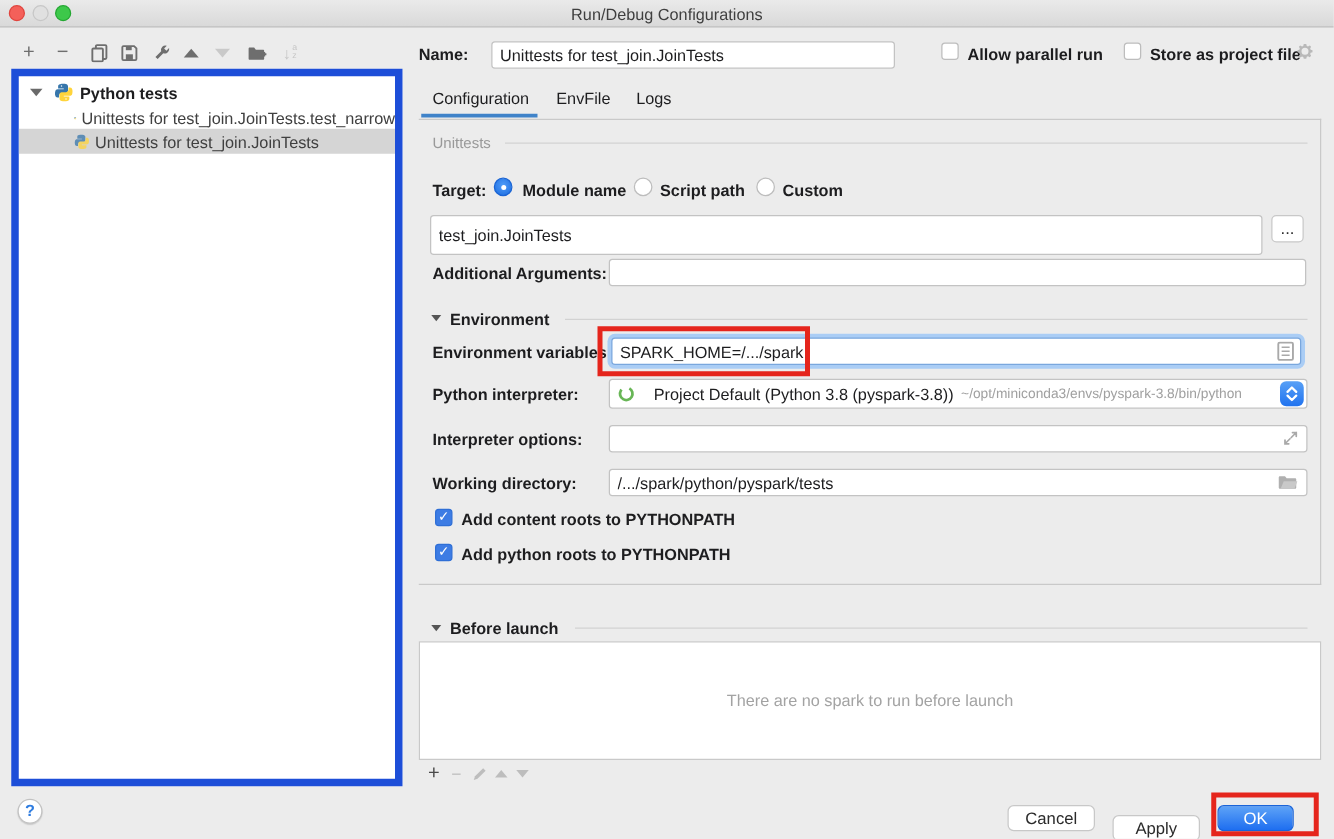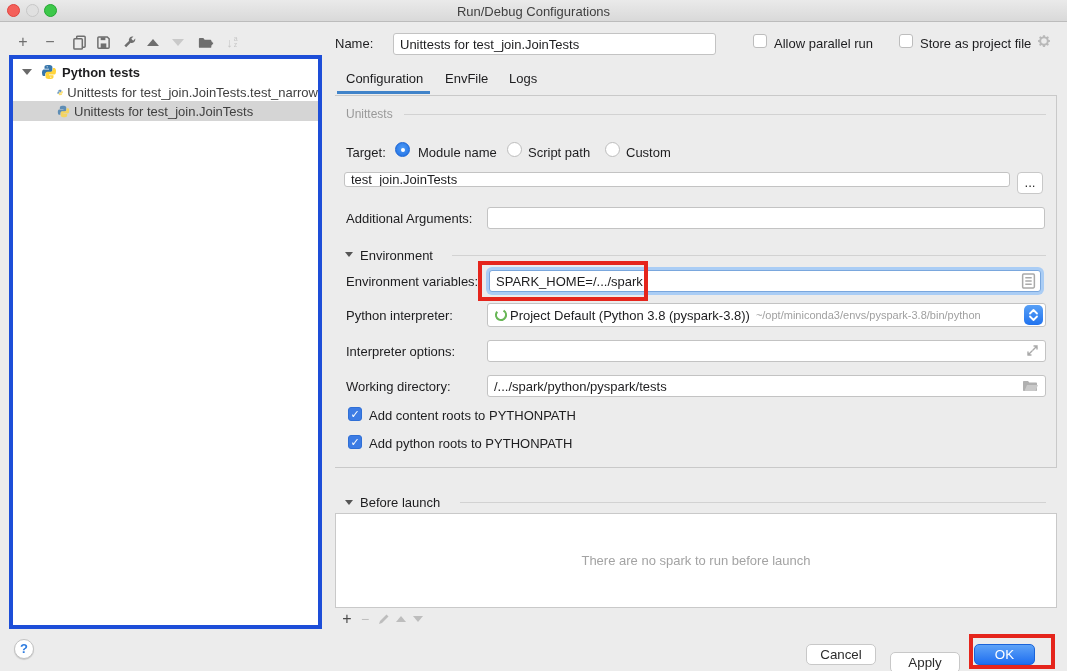--- a/index.html
+++ b/index.html
@@ -16,31 +16,31 @@
   .title-text { left:0; right:0; top:4px; text-align:center; color:#3f3f3f; }
 
   
   .tb-icon { width:18px; height:18px; top:33px; display:flex; align-items:center; justify-content:center; color:#6e6e6e; font-size:16px; }
   .tb-icon.disabled { color:#c6c6c6; }
   .tri-up { width:0; height:0; border-left:6px solid transparent; border-right:6px solid transparent; border-bottom:7px solid #6e6e6e; }
   .tri-down { width:0; height:0; border-left:6px solid transparent; border-right:6px solid transparent; border-top:7px solid #c9c9c9; }
   .sort-col { display:flex; flex-direction:column; font-size:7px; line-height:6px; color:#c6c6c6; margin-left:1px; }
 
   
-  .tree-panel { left:9px; top:55px; width:313px; height:574px; background:#fff; border:4px solid #1d4ed8; overflow:hidden; }
+  .tree-panel { left:9px; top:55px; width:313px; height:574px; background:#fff; border:6px solid #1d4ed8; overflow:hidden; }
   .tree-row { position:absolute; left:0; width:100%; height:20px; display:flex; align-items:center; white-space:nowrap; overflow:hidden; }
   .tree-row.selected { background:#d5d5d5; }
   .caret-open { width:0; height:0; border-left:5px solid transparent; border-right:5px solid transparent; border-top:6px solid #6a6a6a; }
   .caret-closed { width:0; height:0; border-top:5px solid transparent; border-bottom:5px solid transparent; border-left:6px solid #9a9a9a; }
   .bold { font-weight:bold; }
 
   
   .field { background:#fff; border:1px solid #c3c3c3; border-radius:3px; font-size:13px; color:#1d1d1f; padding:0 6px; font-family:"Liberation Sans","DejaVu Sans",sans-serif; }
   input.field { outline:none; }
-  .label { white-space:nowrap; }
+  .label { white-space:nowrap;font-weight:bold; }
   .gray-label { color:#999; font-size:12px; }
   .hline { height:1px; background:#d2d2d2; }
   .checkbox { width:14px; height:14px; border:1px solid #bdbdbd; border-radius:3px; background:#fff; }
   .checkbox.checked { background:#3d7ce4; border-color:#2f6fd6; color:#fff; font-size:11px; line-height:13px; text-align:center; }
   .radio { width:15px; height:15px; border-radius:50%; }
   .radio.off { background:#fff; border:1px solid #bdbdbd; }
   .radio.on { background:radial-gradient(circle at 50% 40%, #4f9cf8, #1a6be0); border:1px solid #1a64d4; }
   .radio.on::after { content:""; position:absolute; left:5px; top:5px; width:4px; height:4px; border-radius:50%; background:#fff; }
   .tab { top:71px; height:20px; color:#1d1d1f; }
   .tab-underline { top:91px; height:3px; background:#4083c9; }
@@ -161,21 +161,21 @@
 <div class="abs hline" style="left:404px;top:114px;width:642px"></div>
 
 <span class="abs label" style="left:346px;top:145px">Target:</span>
 <span class="abs radio on" style="left:395px;top:142px"></span>
 <span class="abs label" style="left:418px;top:145px">Module name</span>
 <span class="abs radio off" style="left:507px;top:142px"></span>
 <span class="abs label" style="left:528px;top:145px">Script path</span>
 <span class="abs radio off" style="left:605px;top:142px"></span>
 <span class="abs label" style="left:626px;top:145px">Custom</span>
 
-<input class="abs field" style="left: 344px; top: 172px; width: 666px; height: 15px;" value="test_join.JoinTests">
+<input class="abs field" style="left: 344px; top: 172px; width: 666px; height: 32px;" value="test_join.JoinTests">
 <button class="abs btn" style="left:1017px;top:172px;width:26px;height:22px;border-radius:4px;line-height:10px">...</button>
 
 <span class="abs label" style="left:346px;top:211px">Additional Arguments:</span>
 <input class="abs field" style="left: 487px; top: 207px; width: 558px; height: 22px;" value="">
 
 <span class="abs section-caret" style="left:345px;top:252px"></span>
 <span class="abs label" style="left:360px;top:248px">Environment</span>
 <div class="abs hline" style="left:452px;top:255px;width:594px"></div>
 
 <span class="abs label" style="left:346px;top:274px">Environment variables:</span>
@@ -185,21 +185,21 @@
       <rect x="1.5" y="1" width="11" height="13" rx="1" fill="#fff" stroke="#a9a9a9" stroke-width="1.4"></rect>
       <path d="M4 4.5h6M4 7.5h6M4 10.5h6" stroke="#a9a9a9" stroke-width="1.3"></path>
     </svg>
 </span>
 
 <span class="abs label" style="left:346px;top:308px">Python interpreter:</span>
 <div class="abs field" style="left:487px;top:303px;width:559px;height:24px;display:flex;align-items:center;overflow:hidden">
   <svg width="14" height="14" viewBox="0 0 14 14" style="flex:none">
       <circle cx="7" cy="7" r="5" fill="none" stroke="#68b656" stroke-width="2.2" stroke-dasharray="24 7" transform="rotate(-60 7 7)"></circle>
     </svg>
-  <span style="margin-left:2px;white-space:nowrap">Project Default (Python 3.8 (pyspark-3.8))</span>
+  <span style="margin-left:15px;white-space:nowrap">Project Default (Python 3.8 (pyspark-3.8))</span>
   <span class="gray-path" style="margin-left:6px;white-space:nowrap">~/opt/miniconda3/envs/pyspark-3.8/bin/python</span>
 </div>
 <span class="abs spinner" style="left:1024px;top:305px">
   <svg width="11" height="14" viewBox="0 0 11 14">
       <path d="M2 5.5 5.5 2 9 5.5" fill="none" stroke="#fff" stroke-width="1.8" stroke-linecap="round" stroke-linejoin="round"></path>
       <path d="M2 8.5 5.5 12 9 8.5" fill="none" stroke="#fff" stroke-width="1.8" stroke-linecap="round" stroke-linejoin="round"></path>
     </svg>
 </span>
 
 <span class="abs label" style="left:346px;top:344px">Interpreter options:</span>

